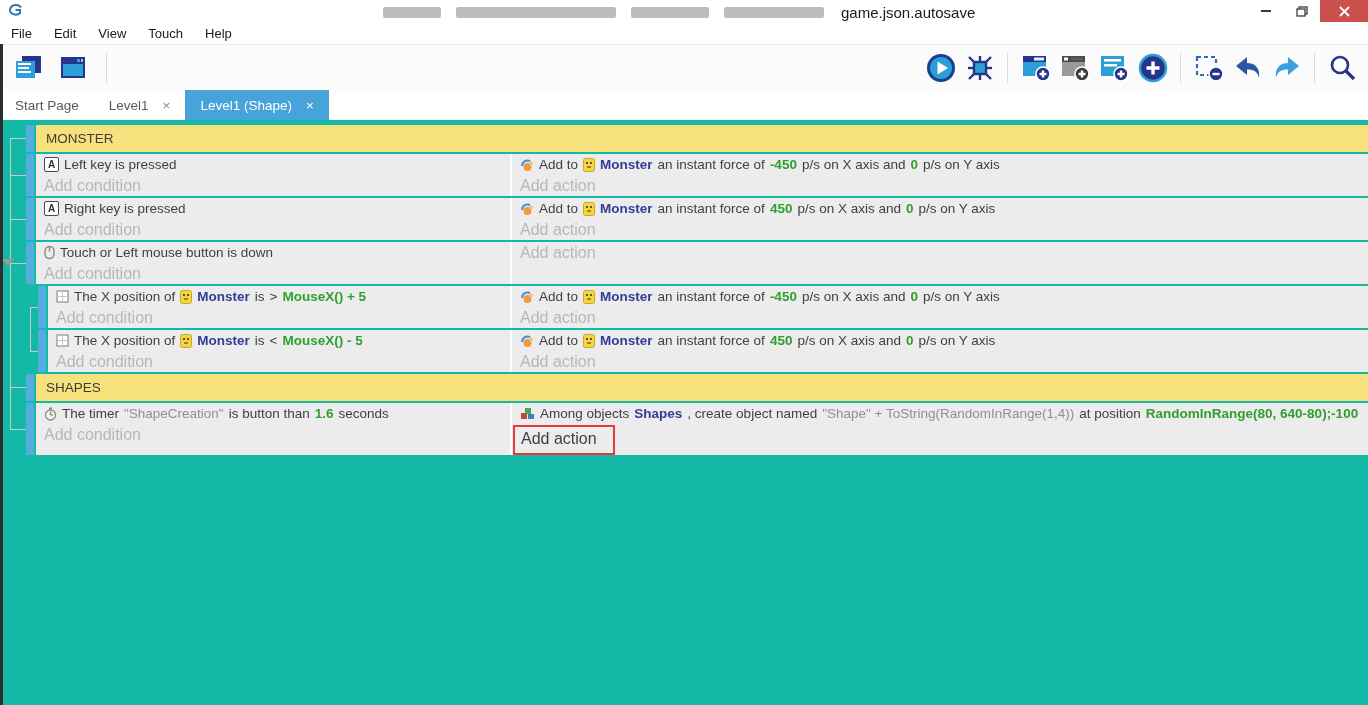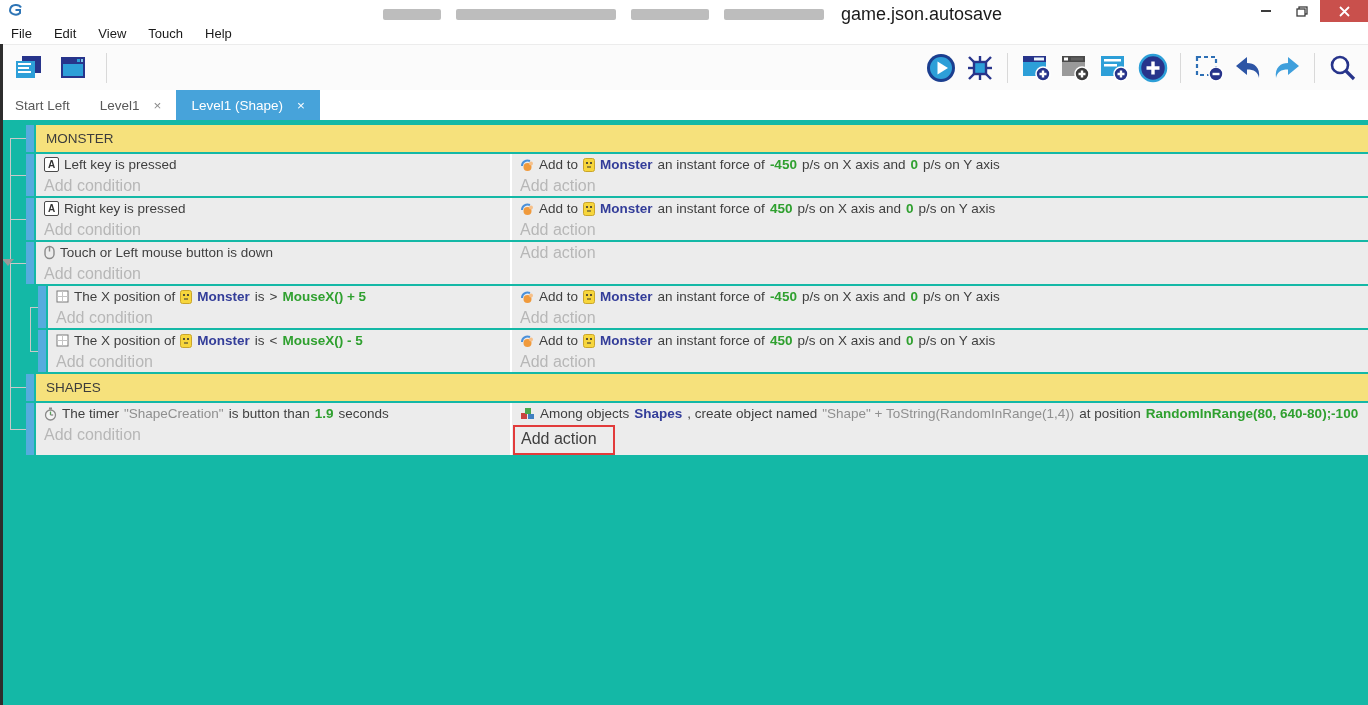--- a/index.html
+++ b/index.html
@@ -4,21 +4,21 @@
 <style>
   html,body{margin:0;padding:0;background:#fff;}
   .window{width:1368px;height:705px;position:relative;overflow:hidden;background:#fff;
     font-family:"Liberation Sans","DejaVu Sans",sans-serif;color:#3f3f3f;}
 
   
   .titlebar{height:22px;position:relative;background:#fff;}
   .app-logo{position:absolute;left:7px;top:3px;}
   .title-mid{position:absolute;left:383px;top:4px;display:flex;align-items:center;gap:15px;}
   .redacted{height:11px;border-radius:2px;background:#bdbdbd;}
-  .title-text{font-size:18px;color:#1a1a1a;margin-left:2px;}
+  .title-text{font-size:15px;color:#1a1a1a;margin-left:2px;}
   .win-controls{position:absolute;right:0;top:0;height:22px;display:flex;}
   .wc{width:36px;height:22px;display:flex;align-items:center;justify-content:center;}
   .wc-close{width:48px;background:#c9504c;}
   .min-glyph{width:10px;height:2px;background:#3c3c3c;}
 
   
   .menubar{height:22px;display:flex;align-items:center;font-size:13px;color:#1a1a1a;background:#fff;}
   .menu-item{padding:0 11px;height:22px;display:flex;align-items:center;}
 
   
@@ -236,21 +236,21 @@
             <circle cx="12" cy="12" r="8" fill="#fff" stroke="#27348b" stroke-width="2.6"></circle>
             <line x1="18" y1="18" x2="26" y2="26" stroke="#27348b" stroke-width="3.2"></line>
           </svg>
         </span>
       </div>
     </div>
   </div>
 
   <div class="tabbar">
     <div class="tab">
-      <span>Start Left</span>
+      <span>Start Page</span>
     </div>
     <div class="tab">
       <span>Level1</span>
       <span class="tab-x">×</span>
     </div>
     <div class="tab active">
       <span>Level1 (Shape)</span>
       <span class="tab-x">×</span>
     </div>
   </div>
@@ -520,21 +520,21 @@
                 <svg width="13" height="14">
                   <rect x="5" y="0.5" width="3" height="2" fill="#8a8a8a"></rect>
                   <circle cx="6.5" cy="8" r="5" fill="#f4f4f4" stroke="#8a8a8a" stroke-width="1.3"></circle>
                   <line x1="6.5" y1="8" x2="6.5" y2="4.5" stroke="#5aa05a" stroke-width="1.3"></line>
                   <line x1="6.5" y1="8" x2="9.2" y2="8" stroke="#8a8a8a" stroke-width="1.3"></line>
                 </svg>
               </span>
             <span>The timer </span>
             <span class="t-grayq">"ShapeCreation"</span>
             <span> is button than </span>
-            <span class="t-green">1.9</span>
+            <span class="t-green">1.6</span>
             <span> seconds</span>
           </div>
           <div class="l2">
               <span>Add condition</span>
             </div>
         </div>
         <div class="act">
           <div class="l1">
             <span>
                 <svg width="15" height="13">

